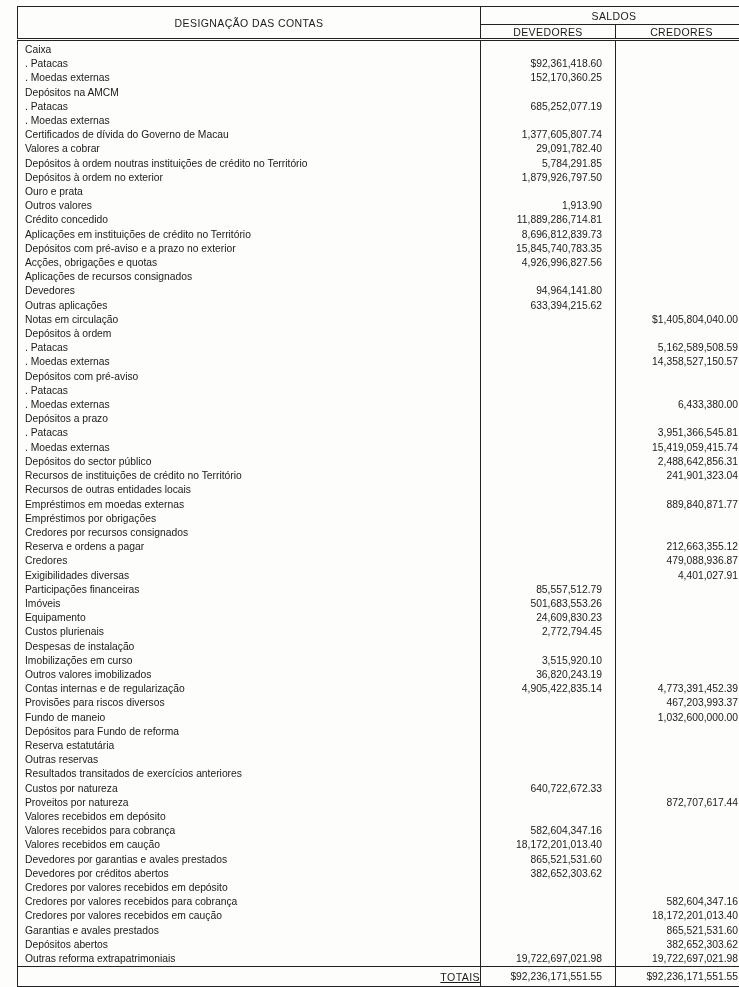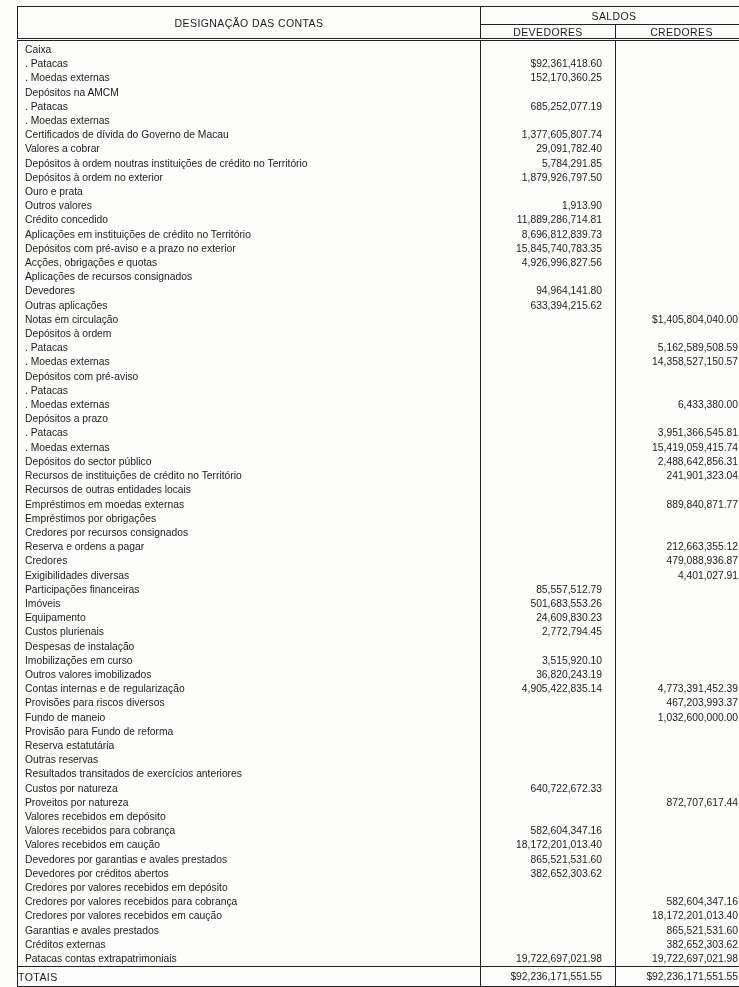--- a/index.html
+++ b/index.html
@@ -75,23 +75,24 @@
   }
 
   tfoot td {
     border-top: 1px solid #222;
     height: 20px;
     font-size: 10.6px;
     padding: 0;
     vertical-align: middle;
   }
   tfoot td.t-label {
-    text-align: left;
+    text-align: right;
     border-right: 1px solid #222;
     letter-spacing: 0.4px;
+    text-decoration: underline;
   }
   tfoot td.dev, tfoot td.cred { font-size: 10.3px; }
 </style>
 </head>
 <body>
 
 <div class="sheet">
   <table>
     <colgroup>
       <col class="c1">
@@ -343,21 +344,21 @@
           <td class="lbl">Provisões para riscos diversos</td>
           <td class="dev"></td>
           <td class="cred">467,203,993.37</td>
         </tr>
         <tr>
           <td class="lbl">Fundo de maneio</td>
           <td class="dev"></td>
           <td class="cred">1,032,600,000.00</td>
         </tr>
         <tr>
-          <td class="lbl">Provisão para Fundo de reforma</td>
+          <td class="lbl">Depósitos para Fundo de reforma</td>
           <td class="dev"></td>
           <td class="cred"></td>
         </tr>
         <tr>
           <td class="lbl">Reserva estatutária</td>
           <td class="dev"></td>
           <td class="cred"></td>
         </tr>
         <tr>
           <td class="lbl">Outras reservas</td>
@@ -418,26 +419,26 @@
           <td class="lbl">Credores por valores recebidos em caução</td>
           <td class="dev"></td>
           <td class="cred">18,172,201,013.40</td>
         </tr>
         <tr>
           <td class="lbl">Garantias e avales prestados</td>
           <td class="dev"></td>
           <td class="cred">865,521,531.60</td>
         </tr>
         <tr>
-          <td class="lbl">Créditos externas</td>
+          <td class="lbl">Depósitos abertos</td>
           <td class="dev"></td>
           <td class="cred">382,652,303.62</td>
         </tr>
         <tr>
-          <td class="lbl">Patacas contas extrapatrimoniais</td>
+          <td class="lbl">Outras reforma extrapatrimoniais</td>
           <td class="dev">19,722,697,021.98</td>
           <td class="cred">19,722,697,021.98</td>
         </tr>
       </tbody>
     <tfoot>
       <tr>
         <td class="t-label">TOTAIS</td>
         <td class="dev">$92,236,171,551.55</td>
         <td class="cred">$92,236,171,551.55</td>
       </tr>

